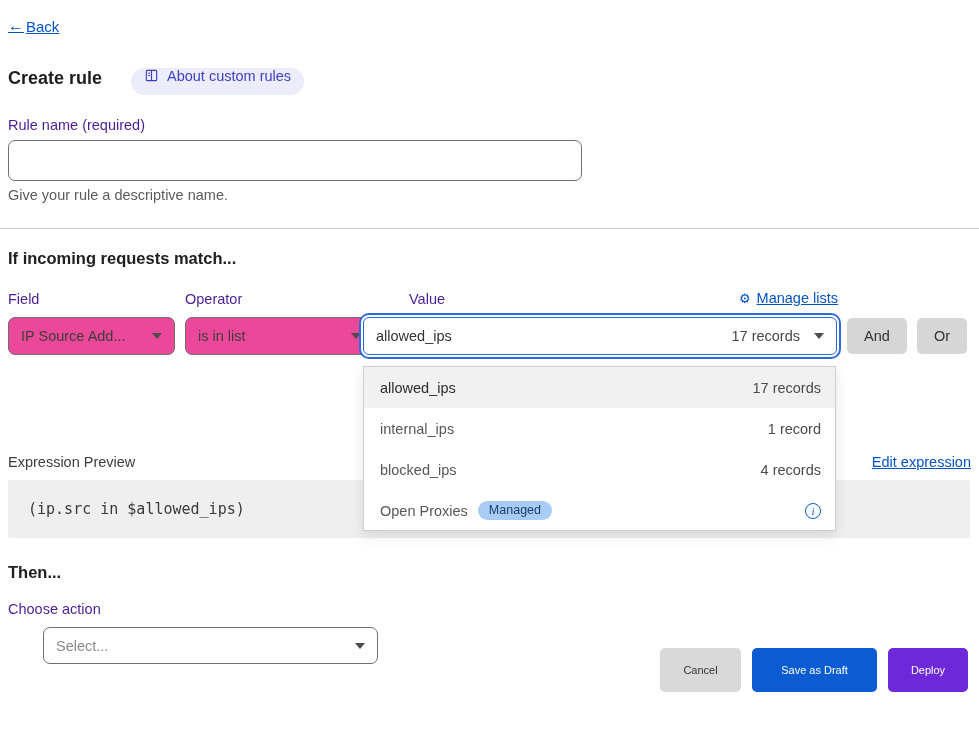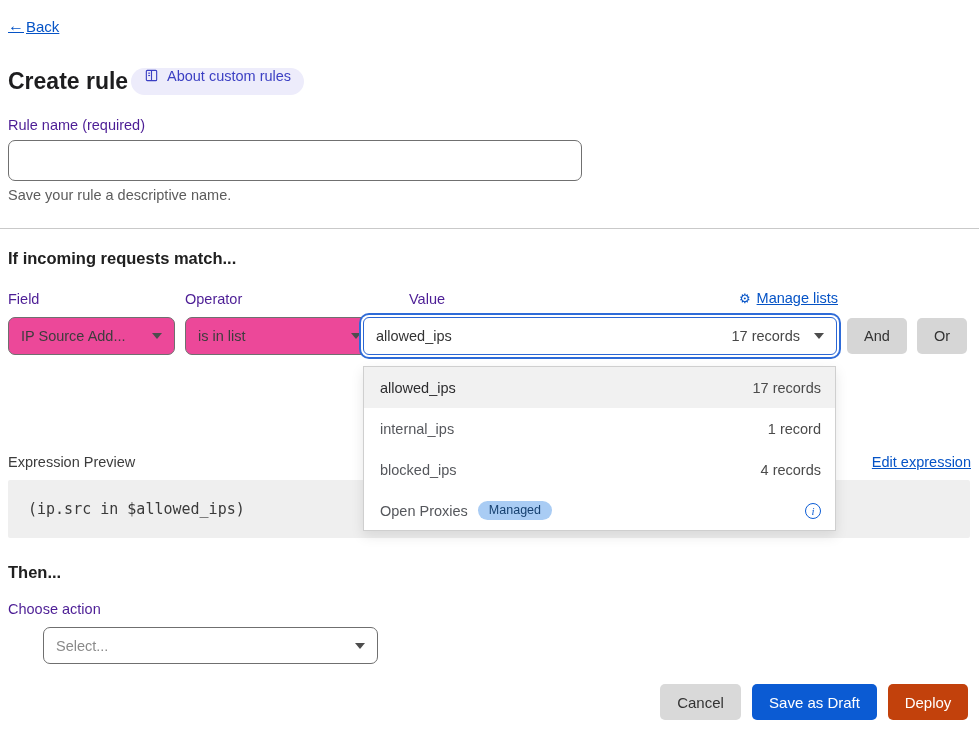--- a/index.html
+++ b/index.html
@@ -6,21 +6,21 @@
   html,body { background:#ffffff; }
   body { font-family:"Liberation Sans", sans-serif; color:#333; }
   .page { position:relative; width:979px; height:739px; background:#fff; overflow:hidden; }
 
   
   .back-link { position:absolute; left:8px; top:17px; font-size:15px; color:#0553c6;
                text-decoration:underline; cursor:pointer; display:flex; align-items:center; gap:2px; }
   .back-arrow { font-size:16px; }
 
   
-  .page-title { position:absolute; left:8px; top:68px; font-size:23px; font-weight:bold; color:#1d1d1f; }
+  .page-title { position:absolute; left:8px; top:68px; font-size:18px; font-weight:bold; color:#1d1d1f; }
   .about-badge { position:absolute; left:131px; top:68px; height:27px; display:inline-flex; align-items:flex-start;
                  gap:8px; padding:0 13px; background:#edecfb; border-radius:14px; color:#3b3fc3;
                  font-size:14.5px; cursor:pointer; }
   .book-icon svg { display:block; }
 
   
   .form-label { font-size:14.5px; color:#4c1d95; }
   .rule-name-label { position:absolute; left:8px; top:117px; }
   .rule-name-input { position:absolute; left:8px; top:140px; width:574px; height:41px;
                      border:1px solid #707070; border-radius:7px; font-size:15px; padding:0 12px;
@@ -87,25 +87,25 @@
 
   
   .then-heading { position:absolute; left:8px; top:563px; font-size:16.5px; font-weight:bold; color:#202020; }
   .action-label { position:absolute; left:8px; top:601px; }
   .action-select { position:absolute; left:8px; top:627px; width:335px; height:37px; border:1px solid #6f6f6f;
                    border-radius:7px; display:flex; align-items:center; padding:0 12px; font-size:14.5px;
                    color:#8a8a8a; cursor:pointer; background:#fff;margin-left:35px; }
   .action-select .grow { flex:1; }
 
   
-  .btn { position:absolute; top:684px; height:36px; border:none; border-radius:5px; font-size:15px;
+  .btn { position:absolute; top:648px; height:44px; border:none; border-radius:5px; font-size:11px;
          font-family:"Liberation Sans", sans-serif; cursor:pointer; }
   .cancel-button { left:660px; width:81px; background:#d9d9d9; color:#333; }
   .save-draft-button { left:752px; width:125px; background:#0b5bd3; color:#fff; }
-  .deploy-button { left:888px; width:80px; background:#c2410c; color:#fff; }
+  .deploy-button { left:888px; width:80px; background:#6d28d9; color:#fff; }
 </style>
 </head>
 <body>
 
 <div class="page">
 
   <a class="back-link">
       <span class="back-arrow">←</span>
       <span>Back</span>
     </a>
@@ -119,21 +119,21 @@
         <line x1="8" y1="2.5" x2="8" y2="13.5"></line>
         <line x1="4.5" y1="5.5" x2="6.5" y2="5.5"></line>
         <line x1="4.5" y1="8" x2="6.5" y2="8"></line>
       </svg>
     </span>
     <span>About custom rules</span>
   </span>
 
   <label class="form-label rule-name-label">Rule name (required)</label>
   <input class="rule-name-input" type="text" value="" style="">
-  <div class="rule-name-helper">Save your rule a descriptive name.</div>
+  <div class="rule-name-helper">Give your rule a descriptive name.</div>
 
   <div class="divider"></div>
 
   <h2 class="match-heading">If incoming requests match...</h2>
 
   <label class="form-label field-label">Field</label>
   <label class="form-label operator-label">Operator</label>
   <label class="form-label value-label">Value</label>
 
   <span class="manage-lists">

